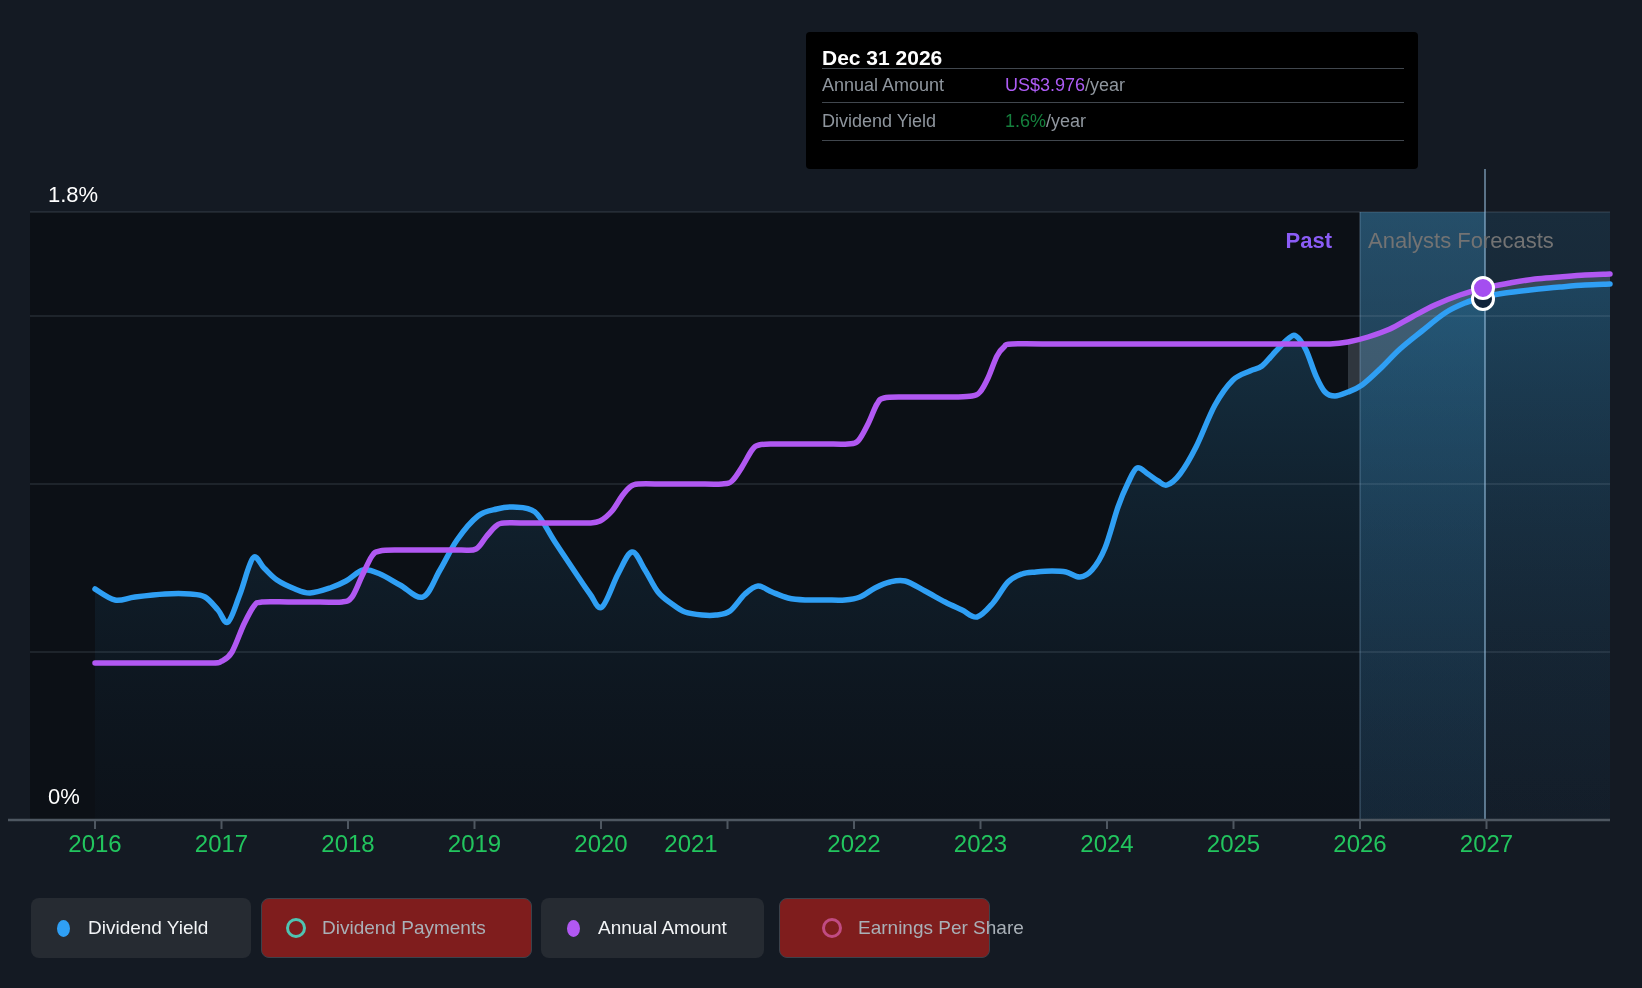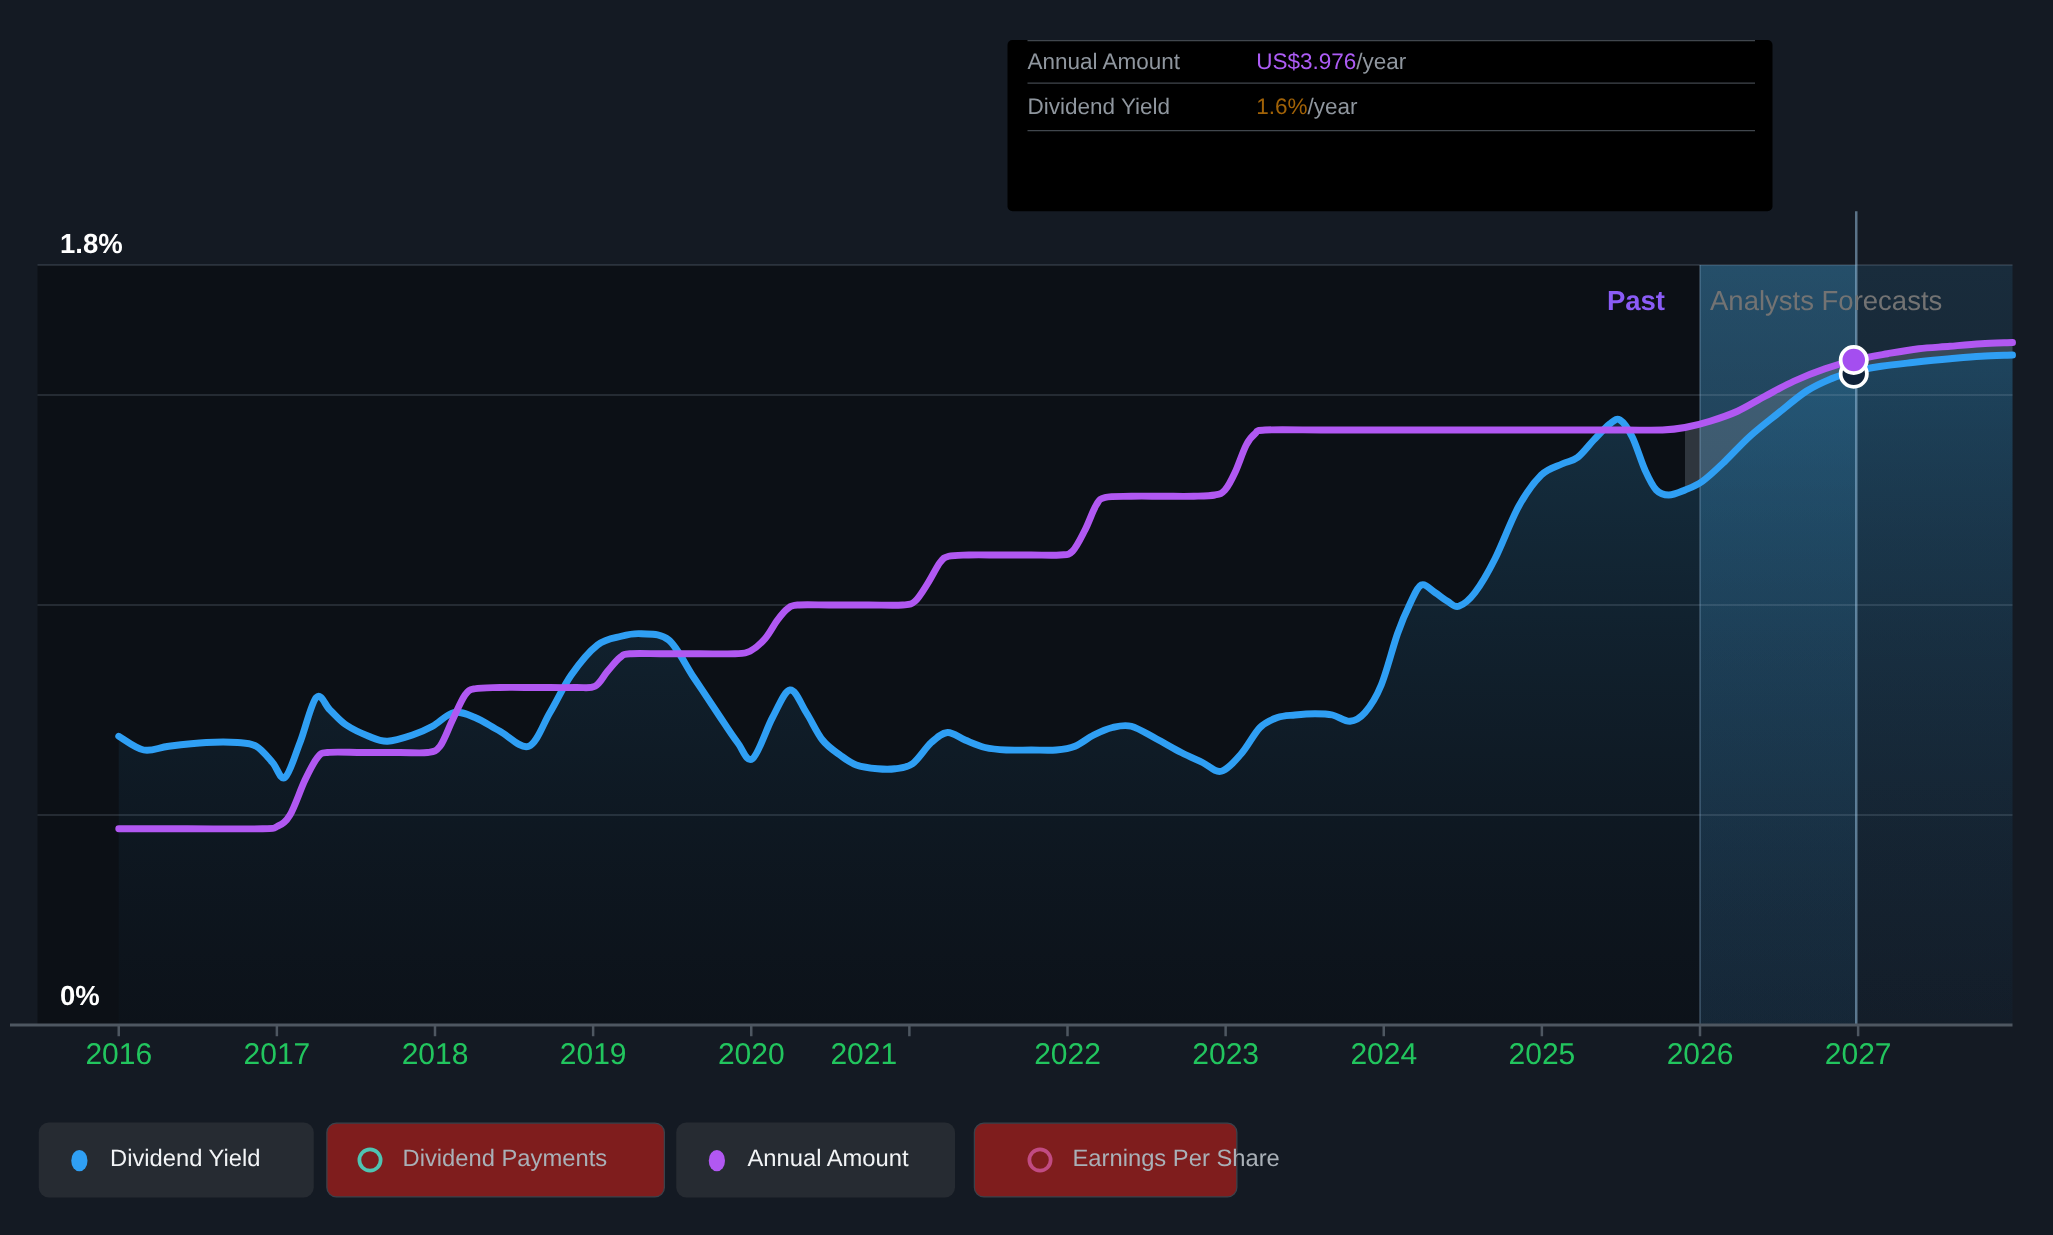--- a/index.html
+++ b/index.html
@@ -3,21 +3,21 @@
 <meta charset="utf-8">
 <style>
   html,body{margin:0;padding:0;background:#0e121a;}
   .stage{
     position:relative;width:1642px;height:988px;overflow:hidden;
     background:#141a23;
     font-family:"Liberation Sans", sans-serif;
     -webkit-font-smoothing:antialiased;
   }
   .stage svg{position:absolute;left:0;top:0;}
-  .ylab{position:absolute;color:#ffffff;font-size:22px;font-weight:700;}
+  .ylab{position:absolute;color:#ffffff;font-size:22px;font-weight:400;}
   .zone-label{position:absolute;font-size:22px;white-space:nowrap;}
   .zone-label.past{color:#8b5cf6;font-weight:700;}
   .zone-label.forecast{color:#737373;font-weight:400;}
   .year-label{position:absolute;transform:translateX(-50%);color:#22c55e;font-size:24px;font-weight:400;top:830px;}
   
   .tooltip{
     position:absolute;left:806px;top:32px;width:612px;height:137px;
     background:#000000;border-radius:4px;box-sizing:border-box;z-index:5;
   }
   .tt-title{color:#ffffff;font-size:21px;font-weight:700;padding:14px 16px 0 16px;height:36px;box-sizing:border-box;}
@@ -105,28 +105,29 @@
       <div class="year-label" style="left: 691px;">2021</div>
       <div class="year-label" style="left: 854px;">2022</div>
       <div class="year-label" style="left: 980.5px;">2023</div>
       <div class="year-label" style="left: 1107px;">2024</div>
       <div class="year-label" style="left: 1233.5px;">2025</div>
       <div class="year-label" style="left: 1360px;">2026</div>
       <div class="year-label" style="left: 1486.5px;">2027</div>
     </div>
 
   <div class="tooltip">
+    <div class="tt-title">Dec 31 2026</div>
     <div class="tt-row r1">
       <span class="tt-label">Annual Amount</span>
       <span class="tt-value" id="tt-val-0" style="color: rgb(173, 92, 245);">US$3.976</span>
       <span class="tt-suffix">/year</span>
     </div>
     <div class="tt-row r2">
       <span class="tt-label">Dividend Yield</span>
-      <span class="tt-value" id="tt-val-1" style="color: #a16207;">1.6%</span>
+      <span class="tt-value" id="tt-val-1" style="color: #15803d;">1.6%</span>
       <span class="tt-suffix">/year</span>
     </div>
     <div class="tt-sep-bottom"></div>
   </div>
 
   <div id="legend">
       <div class="legend-chip selected" style="left: 31px; width: 220px;">
         <span class="legend-dot" style="background: rgb(47, 159, 244);"></span>
         <span class="legend-label">Dividend Yield</span>
       </div>

